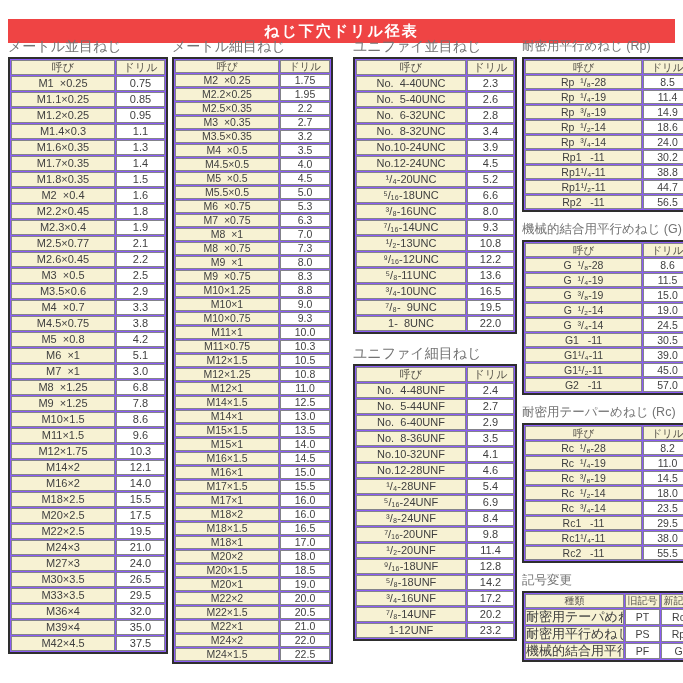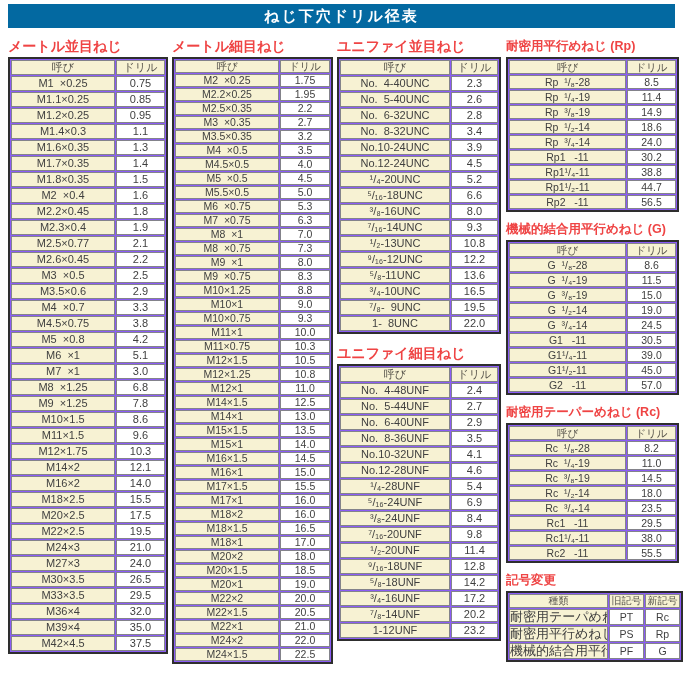--- a/index.html
+++ b/index.html
@@ -7,46 +7,46 @@
   .page {
     position: relative;
     width: 683px;
     height: 683px;
     background: #ffffff;
     font-family: "Liberation Sans", "DejaVu Sans", sans-serif;
     overflow: hidden;
   }
   .banner {
     position: absolute;
-    left: 8px; top: 4px;
+    left: 8px; top: 19px;
     width: 667px; height: 24px;
-    background: #0369a1;
+    background: #ef4444;
     color: #ffffff;
     font-weight: bold;
     font-size: 15px;
     line-height: 24px;
     text-align: center;
     letter-spacing: 2px;
   }
   .cols {
     position: absolute;
     left: 8px; top: 37px;
     display: flex;
   }
   .col { flex: none; }
   .c1 { width: 160px; margin-right: 4px; }
   .c2 { width: 161px; margin-right: 4px; }
-  .c3 { width: 164px; margin-right: 5px; }
+  .c3 { width: 164px; margin-right: 5px; margin-left: 16px; }
   .c4 { width: 173px; }
   .tbl-title {
     height: 20px;
     line-height: 19px;
     font-size: 14px;
-    font-weight: bold;
-    color: #ef4444;
+    font-weight: normal;
+    color: #737373;
     white-space: pre;
   }
   .c4 .tbl-title { font-size: 12.5px; }
   table {
     border-collapse: separate;
     border-spacing: 1px;
     table-layout: fixed;
     border: 2px solid #2e2e2e;
     background: #8b5cf6;
   }

